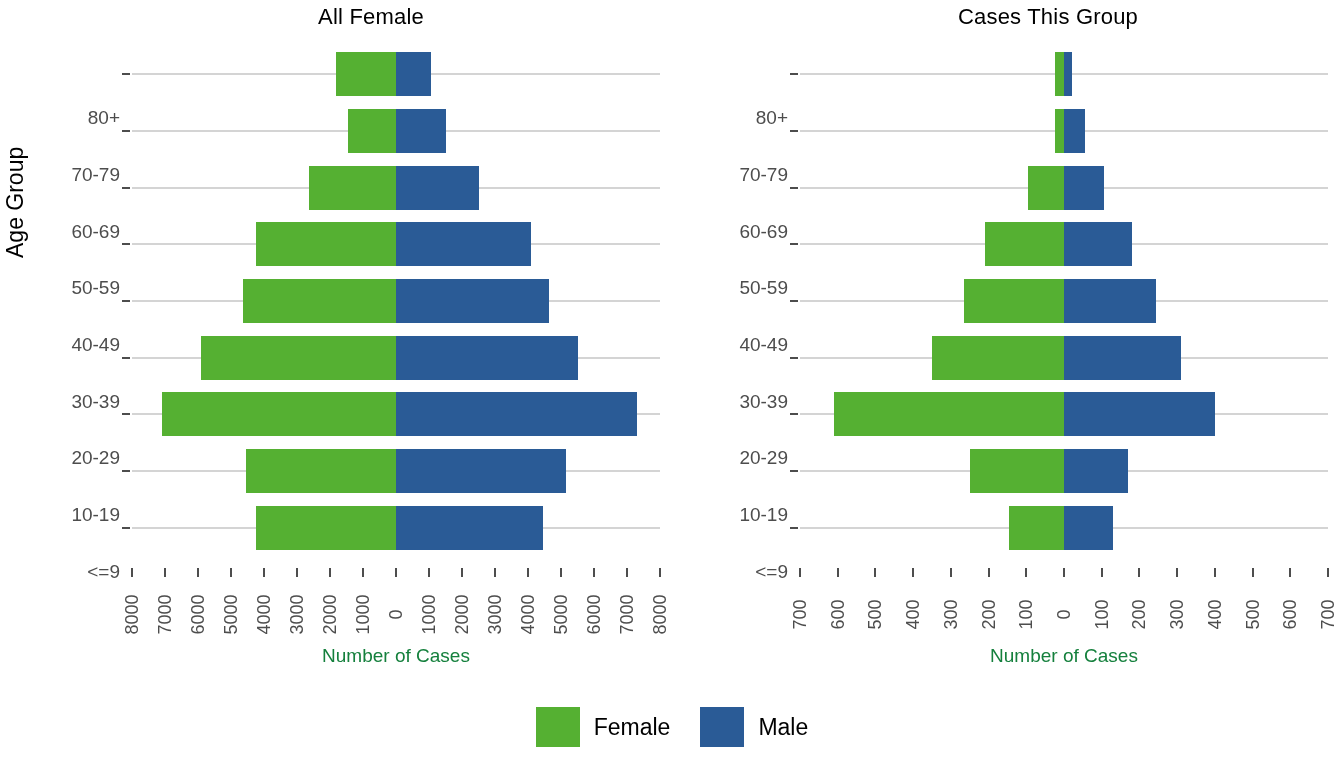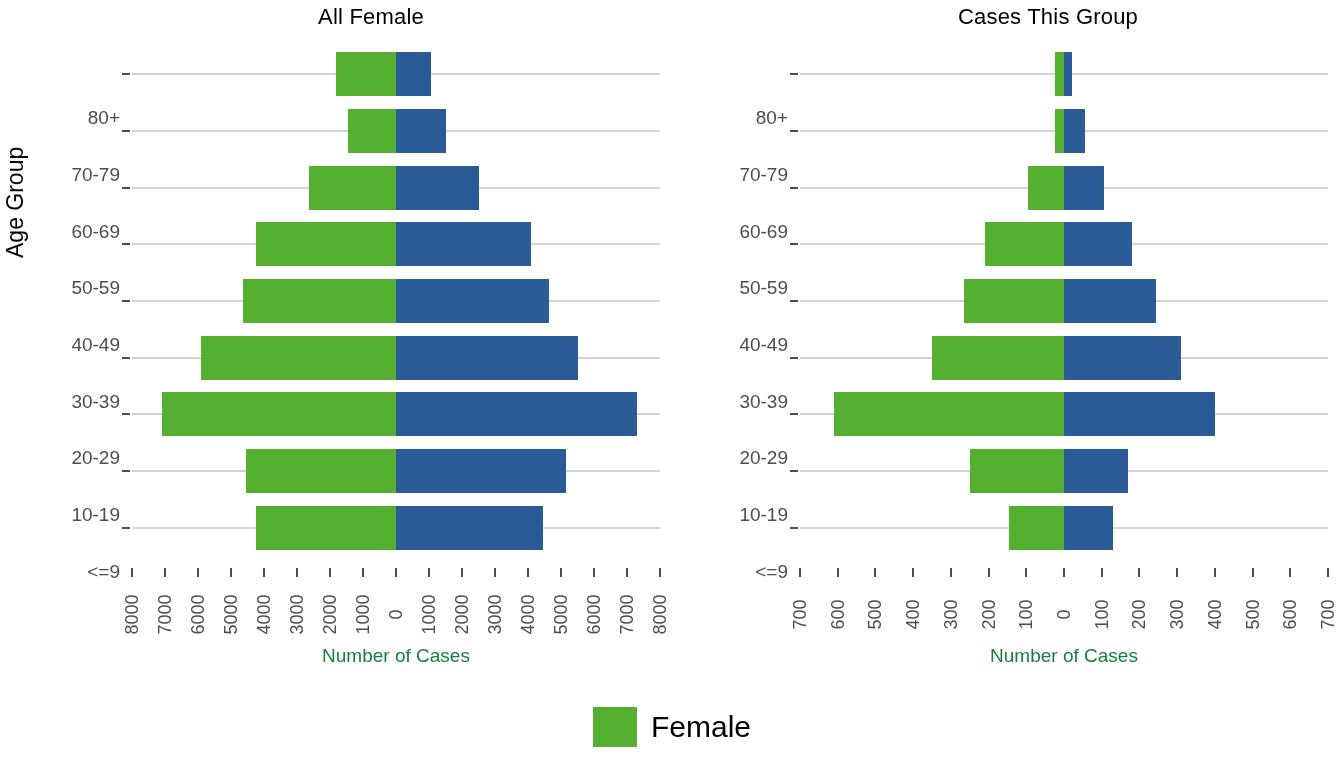--- a/index.html
+++ b/index.html
@@ -137,21 +137,21 @@
   }
   .legend-item {
     display: flex;
     align-items: center;
     gap: 14px;
   }
   .legend-swatch {
     width: 44px; height: 40px;
   }
   .legend-label {
-    font-size: 30px;
+    font-size: 23px;
     color: #000000;
   }
 </style>
 </head>
 <body>
 
 <div id="root">
 
   <div class="panel" id="panel-all">
     <div class="panel-title">All Female</div>
@@ -361,15 +361,19 @@
       <div class="xtick-label" style="width: 58px; left: 589.286px; top: 604px;">600</div>
       <div class="xtick-mark" style="left: 655px; top: 568px;"></div>
       <div class="xtick-label" style="width: 58px; left: 627px; top: 604px;">700</div>
     </div>
 
   <div id="legend">
       <div class="legend-item">
         <div class="legend-swatch" style="background: rgb(85, 176, 50);"></div>
         <div class="legend-label">Female</div>
       </div>
+      <div class="legend-item">
+        <div class="legend-swatch" style="background: rgb(42, 91, 150);"></div>
+        <div class="legend-label">Male</div>
+      </div>
     </div>
 
 </div>
 
 </body></html>

